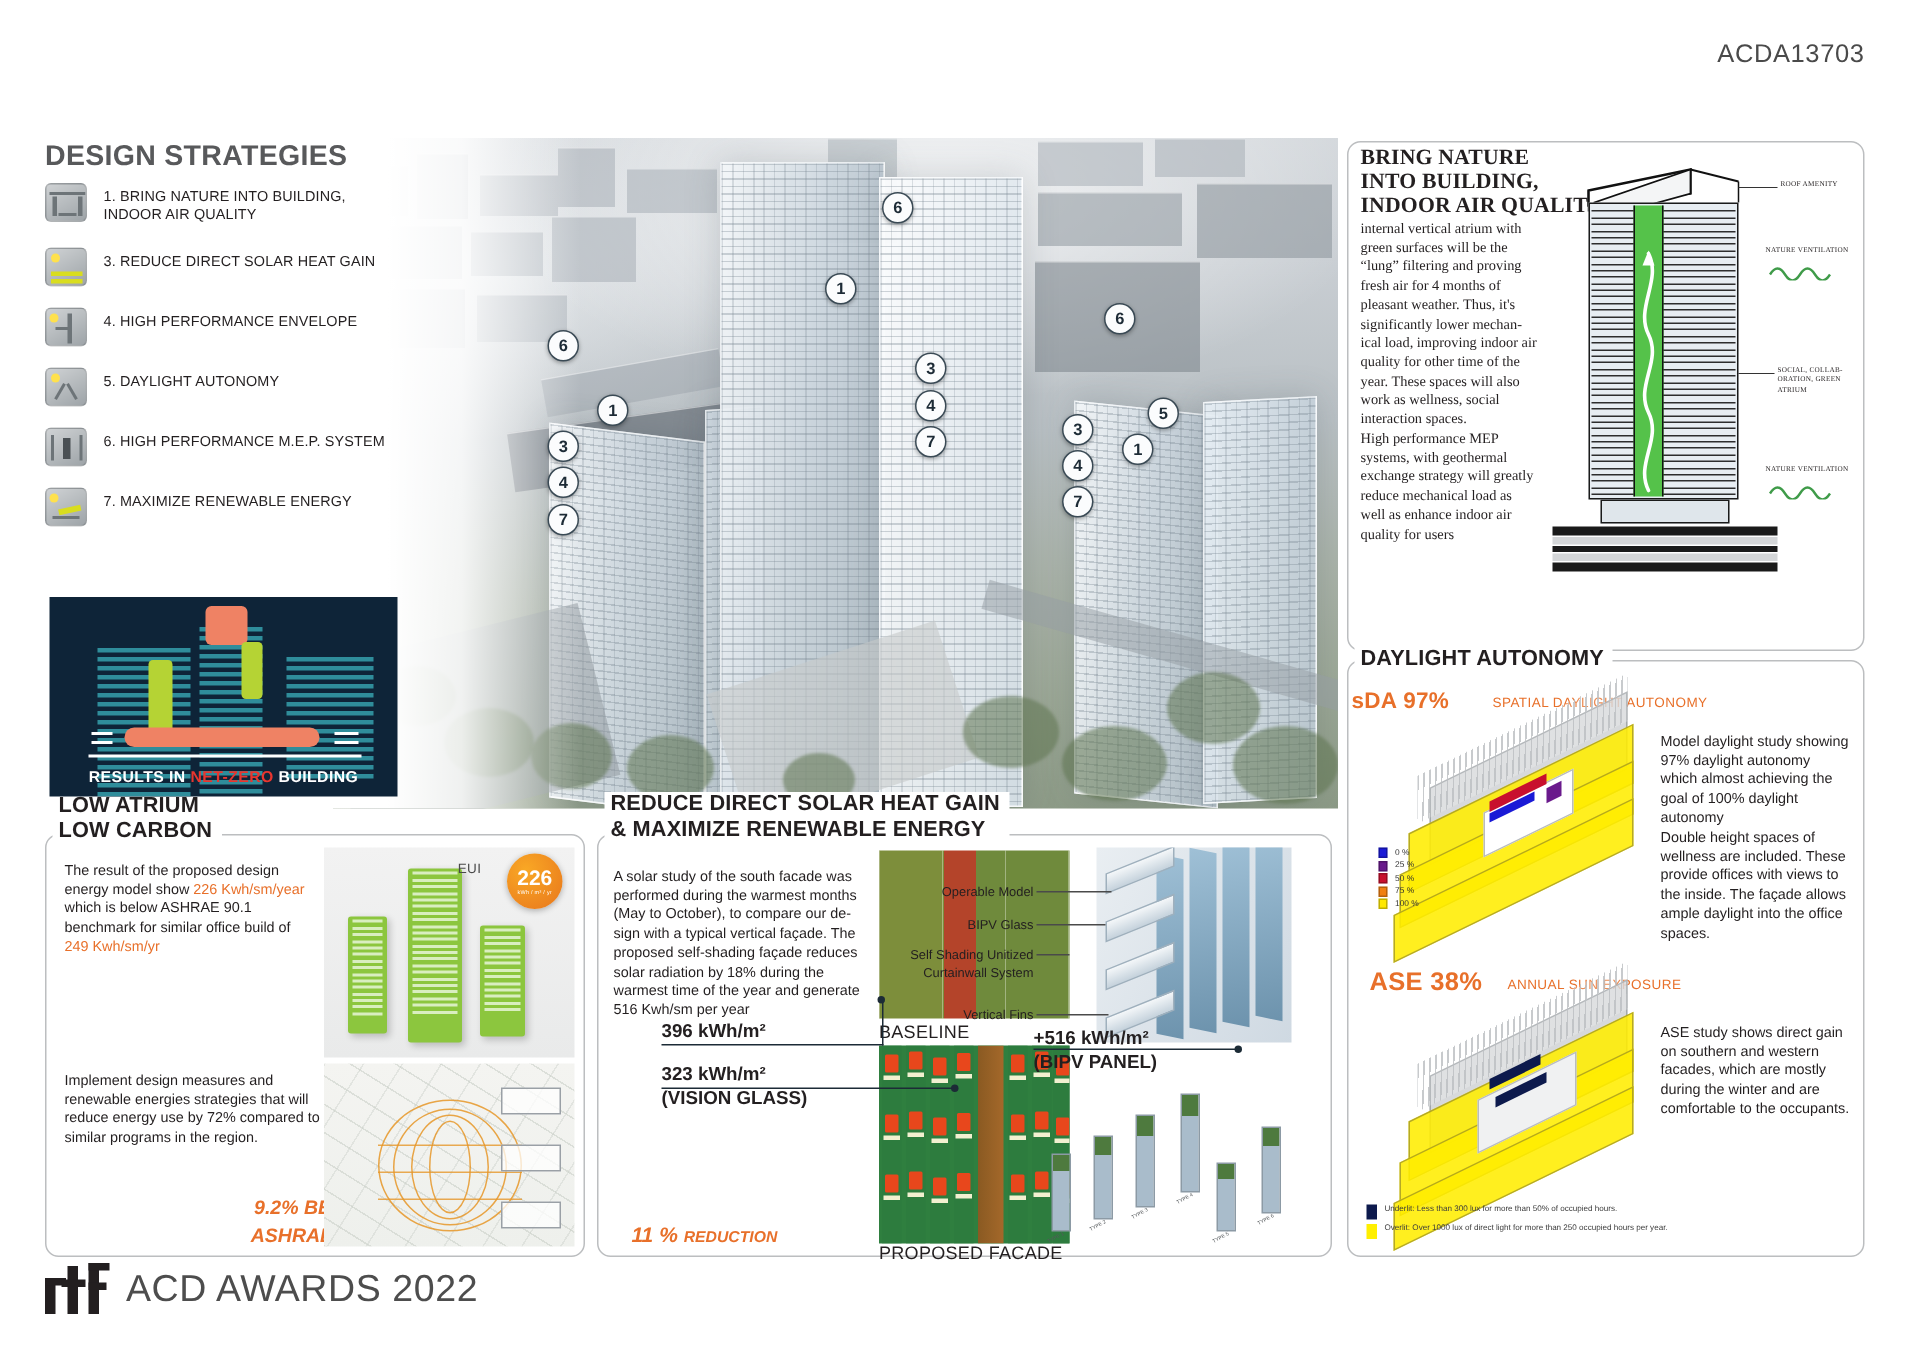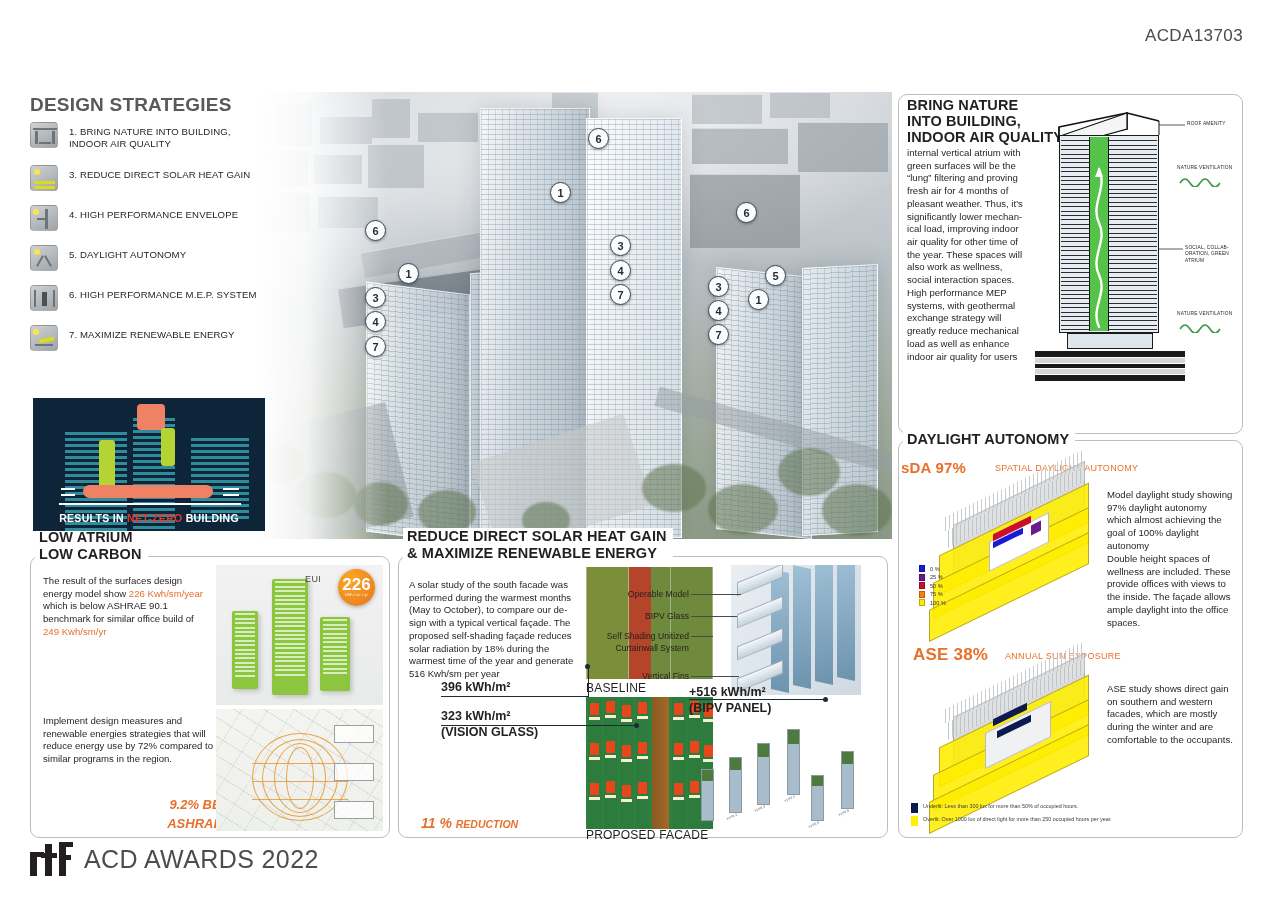--- a/index.html
+++ b/index.html
@@ -136,21 +136,21 @@
   }
   .le-tower { position:absolute; background:#8cc63e; border-radius:2px; box-shadow: 2px 2px 5px rgba(0,0,0,.2); }
   .le-tower i { display:block; height:2px; background:#d9eec0; margin:2.4px 3px 0 3px; }
   .eui-lab { position:absolute; right:62px; top:9px; font-size:9px; color:#4a4a4a; letter-spacing:.3px;}
   .eui-badge {
     position:absolute; right:8px; top:4px; width:37px; height:37px; border-radius:50%;
     background: radial-gradient(circle at 34% 30%, #f9a825, #e8761c);
     color:#fff; display:flex; flex-direction:column; align-items:center; justify-content:center;
     box-shadow: 0 1px 4px rgba(0,0,0,.3);
   }
-  .eui-badge .n { font-size:17px; font-weight:bold; line-height:12px; }
+  .eui-badge .n { font-size:14px; font-weight:bold; line-height:12px; }
   .eui-badge .u { font-size:3.6px; letter-spacing:.2px; margin-top:2px;}
   .le-img2 {
     position:absolute; left:185px; top:152px; width:167px; height:122px;
     background: linear-gradient(#f4f4f1,#eef0ec); overflow:hidden;
   }
   .sitewire { position:absolute; border:1px solid rgba(230,150,40,.85); border-radius:50%; }
 
   
   #p-solar { left: 398px; top: 556px; width: 490px; height: 282px; }
   #p-solar .panel-title { left: 4px; top: -29px; }
@@ -188,21 +188,21 @@
   .fac-fin { position:absolute; background: linear-gradient(180deg,#f4f7f9,#c5d2dc); border:.5px solid #9fb0bd;}
   .fac-glass{ position:absolute; background: linear-gradient(160deg,#9fc0d6,#6d93ad); }
   .fac-lab { position:absolute; font-size:8.6px; color:#231f20; text-align:right; white-space:nowrap;}
   .fac-lead { position:absolute; height:1px; background:#4a4a4a;}
   .val-516 { position:absolute; left:290px; top:128px; font-size:12.5px; font-weight:bold; color:#231f20;}
   .val-516b{ position:absolute; left:290px; top:144px; font-size:12.5px; font-weight:bold; color:#231f20;}
   .panel-strip { position:absolute; width:13px; background: linear-gradient(180deg,#4e7a3e 0 22%, #a9bccb 22% 100%); border:.5px solid #8c9aa5;}
   .panel-dim { position:absolute; font-size:3.4px; color:#55595c; white-space:nowrap;}
 
   
-  #p-nature { left: 898px; top: 94px; width: 345px; height: 340px; }
+  #p-nature { left: 898px; top: 94px; width: 345px; height: 340px; font-family: Liberation Serif, serif; }
   #p-nature .panel-title { left: 4px; top: 2px; }
   .nat-text { position:absolute; left:8px; top:52px; width:118px; }
   .nat-text2 { position:absolute; left:8px; top:192px; width:118px; }
   .sect-diagram { position:absolute; left:128px; top:6px; width:210px; height:282px; overflow:hidden;}
   .sd-body { position:absolute; background:#ffffff; border:1.6px solid #1a1a1a;}
   .sd-floors { position:absolute; }
   .sd-floors i { display:block; height:4.4px; border-bottom:1px solid #2d2d2d; }
   .sd-atrium { position:absolute; background:#55c24a; border-left:1.4px solid #111; border-right:1.4px solid #111;}
   .sd-podium { position:absolute; background:#1a1a1a; }
   .sd-podium.light { background:#d4d6d8; }
@@ -437,21 +437,21 @@
     </div>
   </div>
 
   <div class="panel" id="p-lowenergy">
     <div class="panel-title two-line">
       <div>LOW ATRIUM</div>
       <div>LOW CARBON</div>
     </div>
 
     <div class="body-txt le-text">
-      <span>The result of the surfaces design energy model show </span><span class="hl">226 Kwh/sm/year</span><span> which is below ASHRAE 90.1 benchmark for similar office build of </span><span class="hl">249 Kwh/sm/yr</span>
+      <span>The result of the proposed design energy model show </span><span class="hl">226 Kwh/sm/year</span><span> which is below ASHRAE 90.1 benchmark for similar office build of </span><span class="hl">249 Kwh/sm/yr</span>
     </div>
 
     <div class="body-txt le-text2">Implement design measures and renewable energies strategies that will reduce energy use by  72% compared to similar programs in the region.</div>
 
     <div class="le-big">
       <div>9.2% BELOW</div>
       <div>ASHRAE 90.1</div>
     </div>
 
     <div class="le-img">

